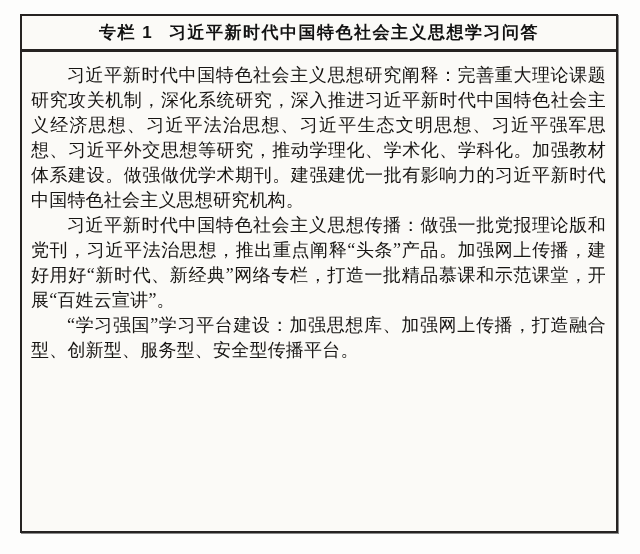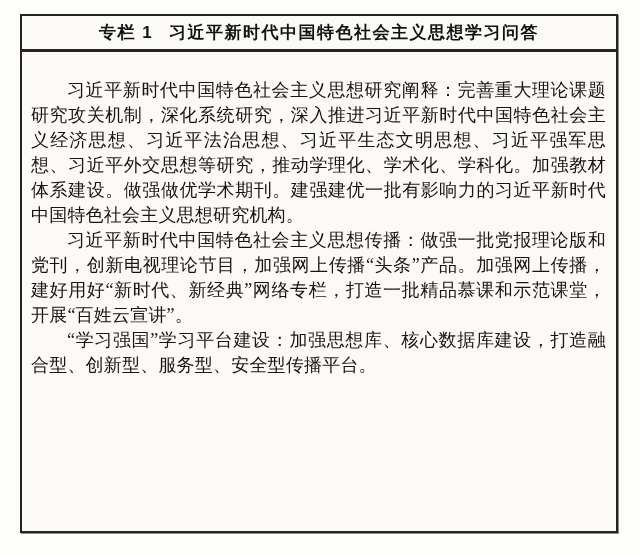--- a/index.html
+++ b/index.html
@@ -38,21 +38,21 @@
     font-size: 17px;
     color: #121212;
     letter-spacing: 1.5px;
     white-space: nowrap;
   }
   .panel-header .label {
     margin-right: 16px;
   }
   .panel-body {
     box-sizing: border-box;
-    padding: 26px 10px 0 9px;
+    padding: 11px 10px 0 9px;
   }
   .panel-body p {
     margin: 0;
     font-size: 18px;
     line-height: 25px;
     color: #171513;
     text-align: justify;
     text-indent: 2em;
     letter-spacing: 0.2px;
   }
@@ -62,17 +62,17 @@
 
 <div class="canvas">
   <div class="panel">
     <div class="panel-header">
       <span class="label">专栏 1</span>
       <span class="title">习近平新时代中国特色社会主义思想学习问答</span>
     </div>
     <div class="panel-body">
 
     <p>习近平新时代中国特色社会主义思想研究阐释：完善重大理论课题研究攻关机制，深化系统研究，深入推进习近平新时代中国特色社会主义经济思想、习近平法治思想、习近平生态文明思想、习近平强军思想、习近平外交思想等研究，推动学理化、学术化、学科化。加强教材体系建设。做强做优学术期刊。建强建优一批有影响力的习近平新时代中国特色社会主义思想研究机构。</p>
-        <p>习近平新时代中国特色社会主义思想传播：做强一批党报理论版和党刊，创新电视理论节目，加强网上传播“头条”产品。加强网上传播，建好用好“新时代、新经典”网络专栏，打造一批精品慕课和示范课堂，开展“百姓云宣讲”。</p>
-        <p>“学习强国”学习平台建设：加强思想库、核心数据库建设，打造融合型、创新型、服务型、安全型传播平台。</p>
+        <p>习近平新时代中国特色社会主义思想传播：做强一批党报理论版和党刊，习近平法治思想，推出重点阐释“头条”产品。加强网上传播，建好用好“新时代、新经典”网络专栏，打造一批精品慕课和示范课堂，开展“百姓云宣讲”。</p>
+        <p>“学习强国”学习平台建设：加强思想库、加强网上传播，打造融合型、创新型、服务型、安全型传播平台。</p>
       </div>
   </div>
 </div>
 
 </body></html>

